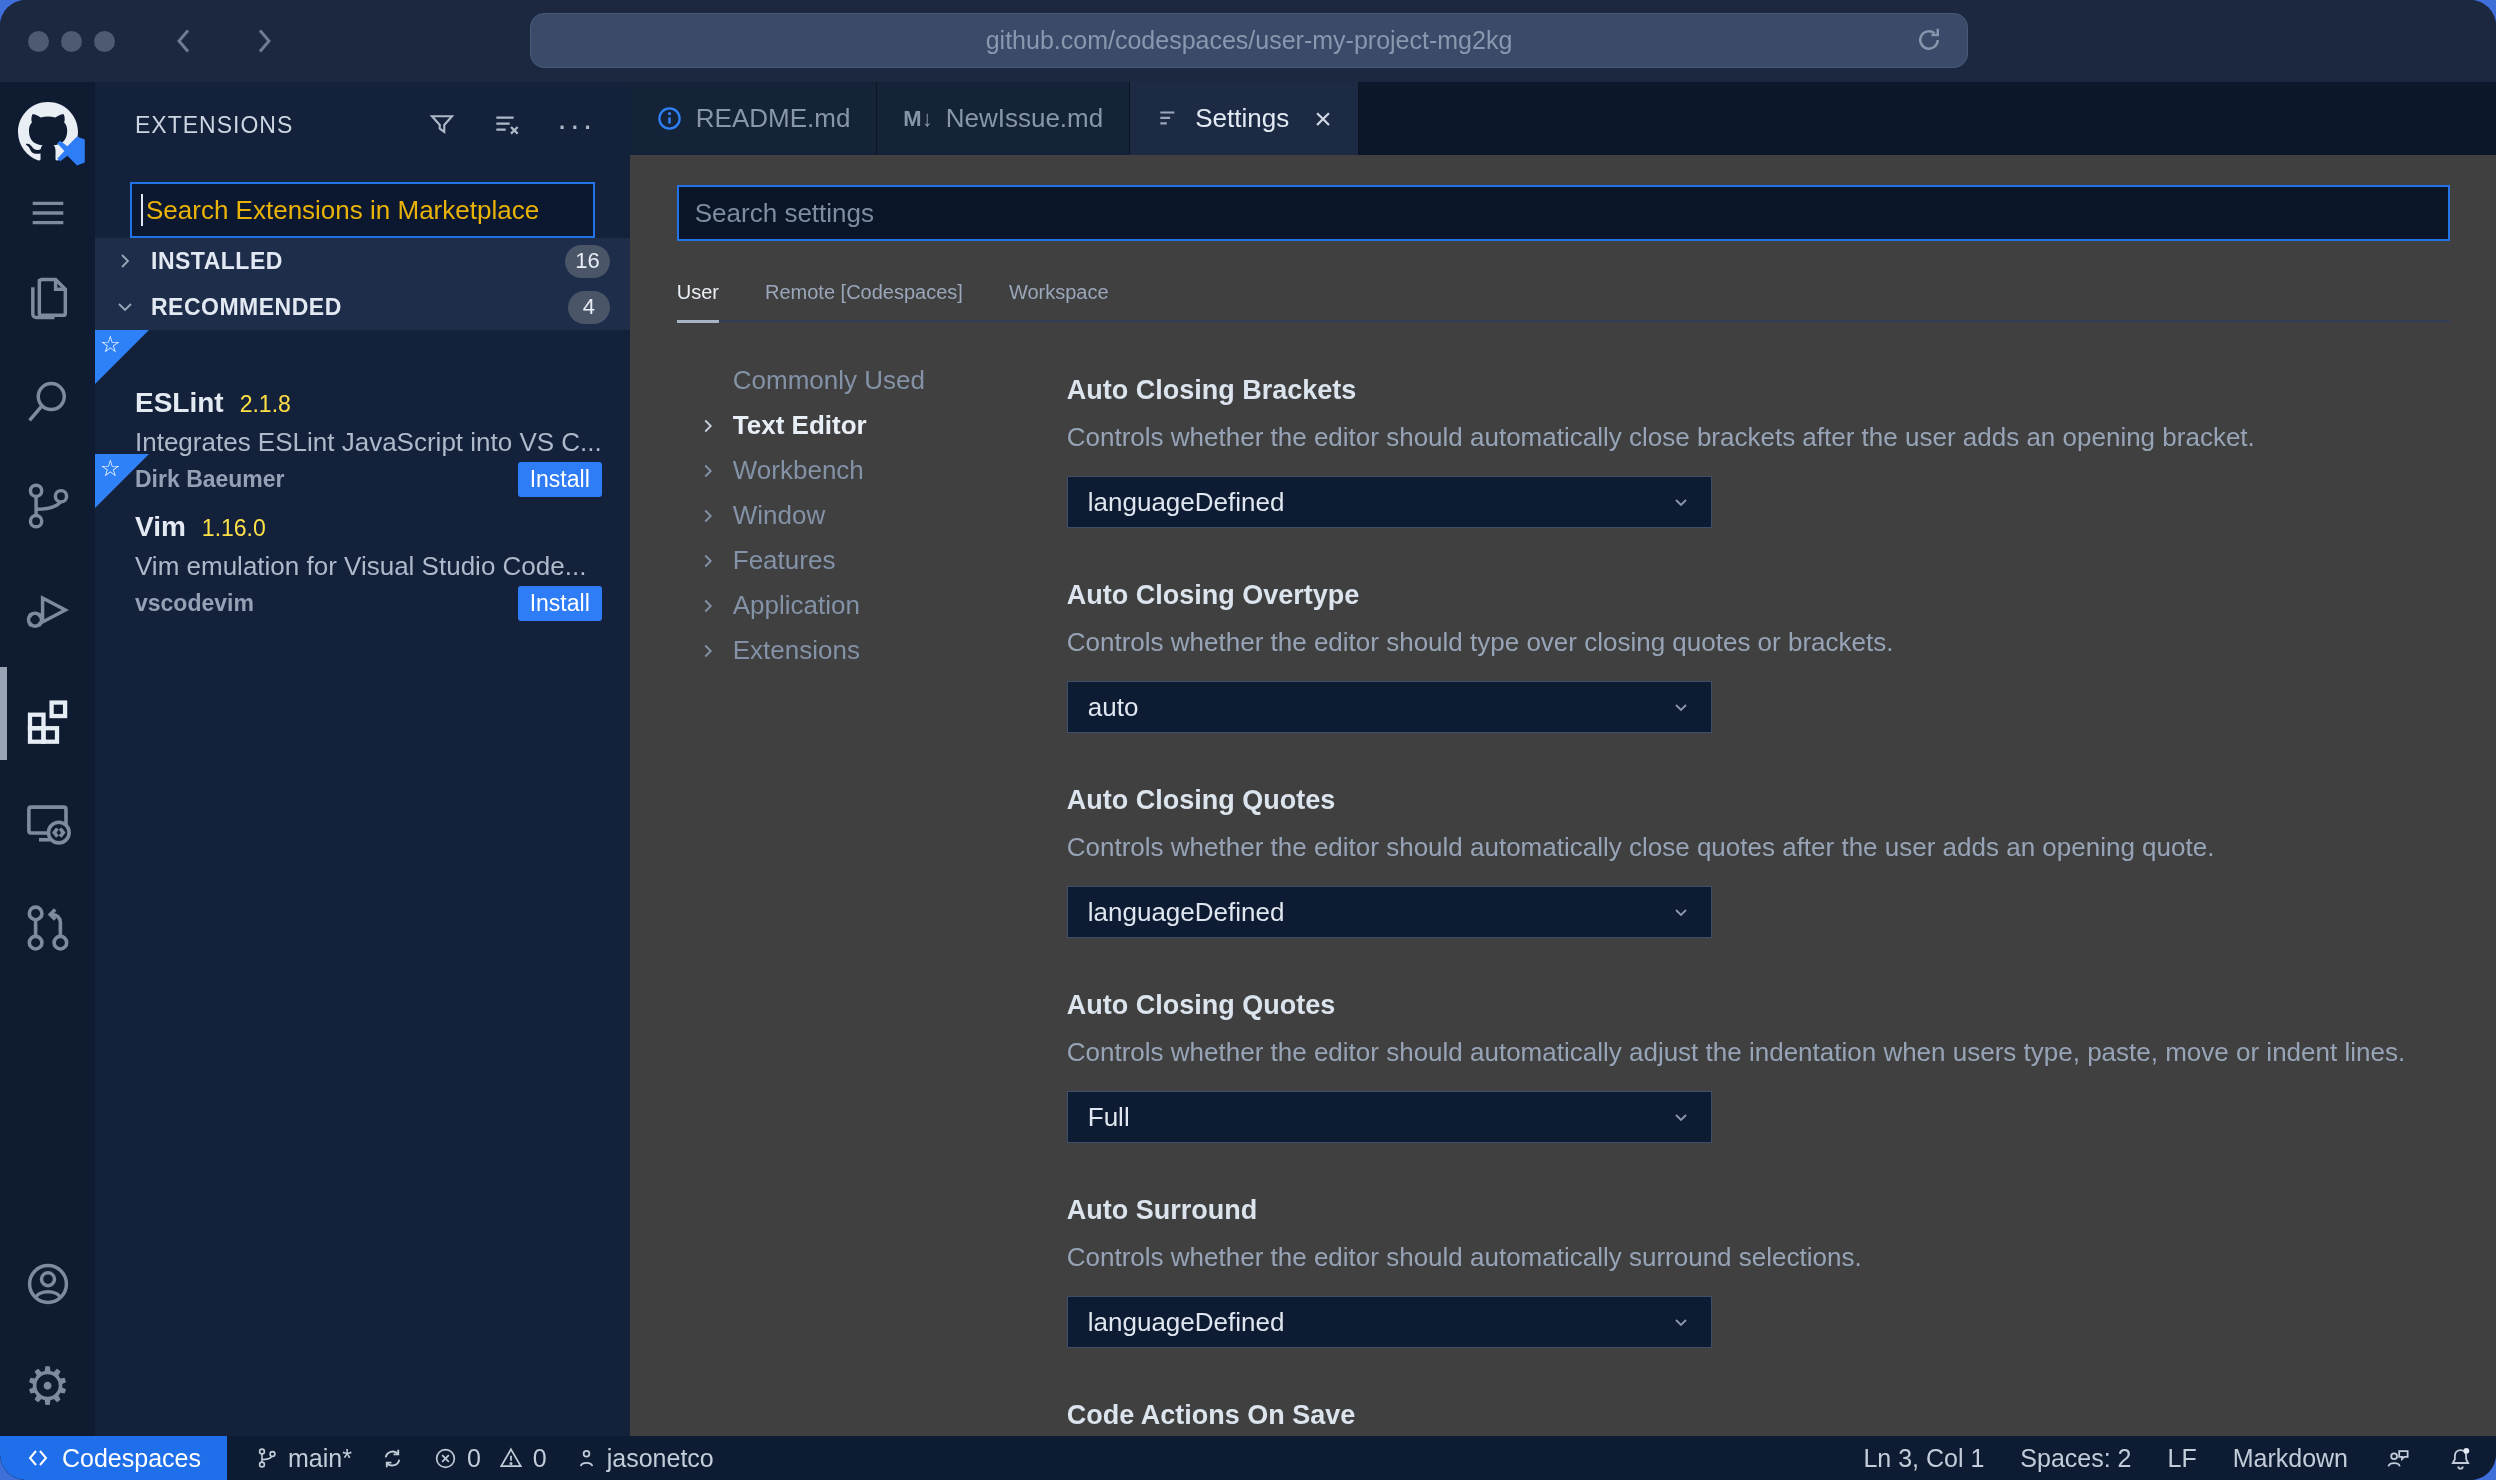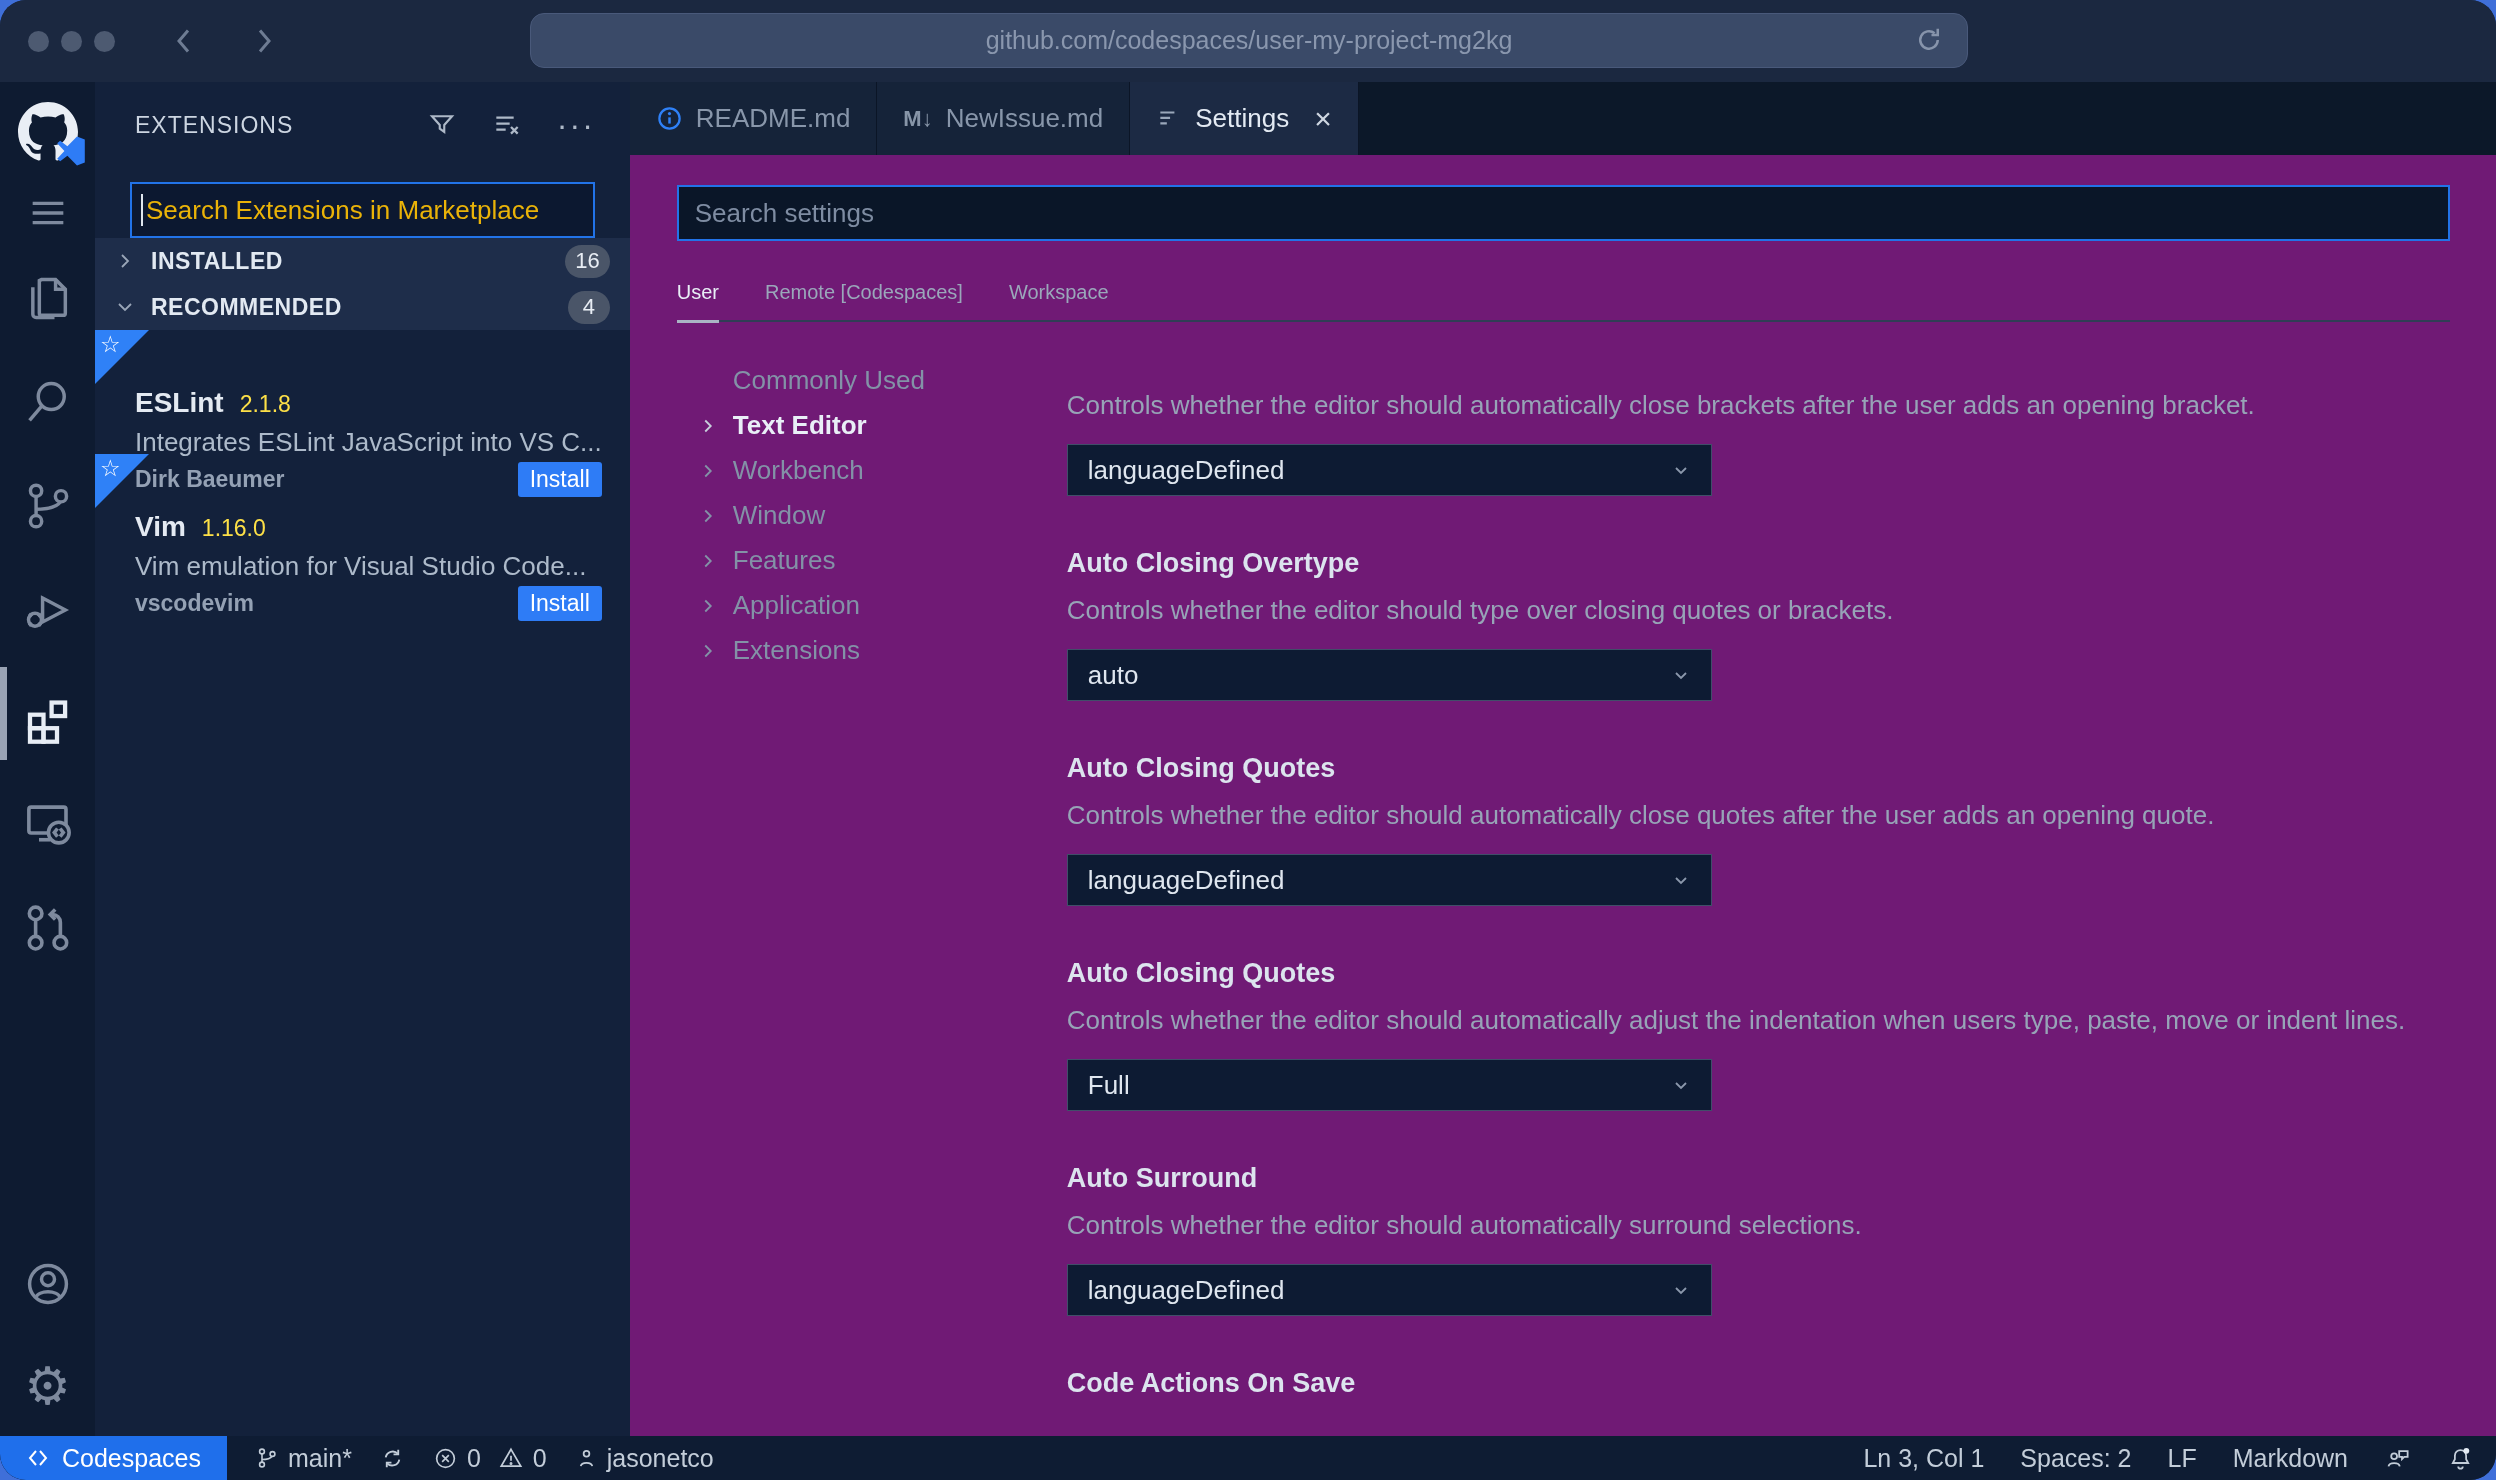--- a/index.html
+++ b/index.html
@@ -55,21 +55,21 @@
 
   
   .editor { flex:1; display:flex; flex-direction:column; min-width:0; }
   .tabstrip { flex:0 0 73px; background:#0c1829; display:flex; }
   .tab { display:flex; align-items:center; gap:13px; padding:0 26px; font-size:26px; background:#152339;
          color:#8896aa; border-right:1px solid #0b1526; }
   .tab.active { background:#1c2a44; color:#e3eaf3; }
   .tab-close { margin-left:12px; font-size:30px; color:#cfd7e2; line-height:1; }
   .md-glyph { font-size:22px; font-weight:bold; color:#8795a8; }
 
-  .editor-body { flex:1; background:#701a75; padding:30px 46px 0 47px; overflow:hidden; }
+  .editor-body { flex:1; background:#404040; padding:30px 46px 0 47px; overflow:hidden; }
   .settings-search { height:56px; border:2px solid #2273e8; background:#0a1628; display:flex; align-items:center;
                      padding-left:16px; color:#7e8ca2; font-size:26px; }
   .scope-row { margin-top:40px; display:flex; gap:46px; font-size:20px; color:#9aa7ba;
                padding-bottom:16px; border-bottom:2px solid #303d55; position:relative; }
   .scope { position:relative; }
   .scope.active { color:#e8eef6; }
   .scope.active::after { content:""; position:absolute; left:0; bottom:-19px; width:100%; height:3px; background:#a9b4c4; }
 
   .settings-layout { display:flex; }
   .toc { width:390px; padding-top:36px; }
@@ -377,20 +377,21 @@
                   <svg width="22" height="22" viewBox="0 0 24 24" stroke="currentColor" stroke-width="2" fill="none">
                     <polyline points="9,6 15,12 9,18"></polyline>
                   </svg>
                 </span>
               <span>Extensions</span>
             </div>
           </div>
 
           <div class="settings-list">
             <div class="setting">
+              <h3>Auto Closing Brackets</h3>
               <p>Controls whether the editor should automatically close brackets after the user adds an opening bracket.</p>
               <div class="dropdown">
                 <span>languageDefined</span>
                 <svg width="24" height="24" viewBox="0 0 24 24" stroke="#8b98ac" stroke-width="1.8" fill="none">
                     <polyline points="7,10 12,15 17,10"></polyline>
                   </svg>
               </div>
             </div>
 
             <div class="setting">

